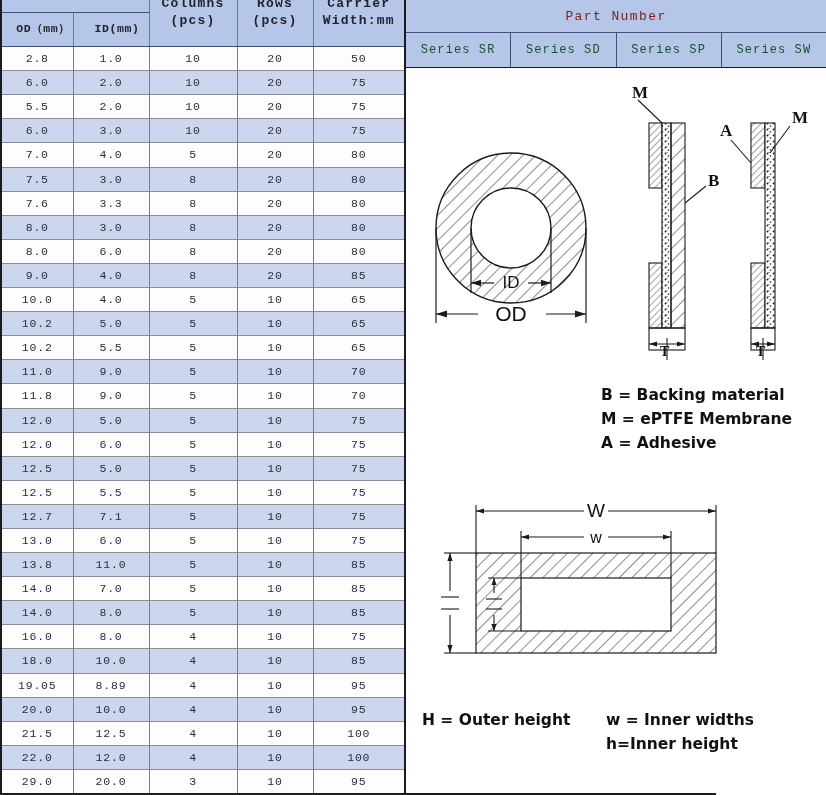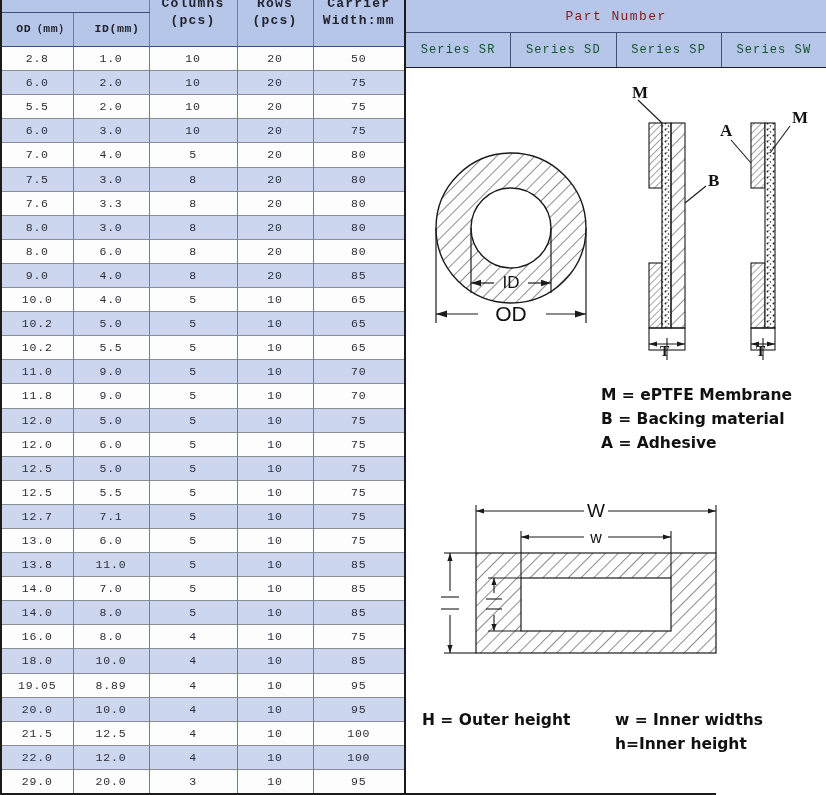--- a/index.html
+++ b/index.html
@@ -67,21 +67,21 @@
   }
   .series-cell:first-child{border-left:none;}
 
   .fig-body{position:relative;height:725px;}
   svg{display:block;}
   .legend{position:absolute;font-family:"DejaVu Sans","Liberation Sans",sans-serif;
           font-weight:bold;color:#111;font-size:15.5px;line-height:1.55;white-space:nowrap;}
   .legend-top-l{left:24px;top:315px;}
   .legend-top-r{left:195px;top:315px;}
   .legend-bot-l{left:16px;top:640px;}
-  .legend-bot-r{left:200px;top:640px;margin-left:9px;}
+  .legend-bot-r{left:200px;top:640px;}
 </style>
 </head>
 <body>
 
 <div class="sheet">
 
   <div class="table-pane">
     <table>
       <colgroup>
         <col class="c-od">
@@ -419,22 +419,22 @@
           <path d="M345,276 l8,-2.6 v5.2 z" fill="#1b1b1b"></path>
           <path d="M369,276 l-8,-2.6 v5.2 z" fill="#1b1b1b"></path>
           <line x1="357" y1="270" x2="357" y2="292" stroke="#1b1b1b" stroke-width="1.1"></line>
         </g>
         <text x="314" y="68" font-family="Liberation Serif, serif" font-weight="bold" font-size="17" fill="#111">A</text>
         <text x="386" y="55" font-family="Liberation Serif, serif" font-weight="bold" font-size="17" fill="#111">M</text>
         <text x="350" y="288" font-family="Liberation Serif, serif" font-weight="bold" font-size="14" fill="#111">T</text>
       </svg>
 
       <div class="legend legend-top-r">
+        <div>B = Backing material</div>
         <div>M = ePTFE Membrane</div>
-        <div>B = Backing material</div>
         <div>A = Adhesive</div>
       </div>
 
       <svg width="420" height="180" viewBox="0 0 420 180" style="position:absolute;left:30px;top:425px;">
         <g>
           <path d="M40,60 H280 V160 H40 Z M85,85 H235 V138 H85 Z" fill="url(#hatch)" fill-rule="evenodd" stroke="none"></path>
           <rect x="40" y="60" width="240" height="100" fill="none" stroke="#1b1b1b" stroke-width="1.2"></rect>
           <rect x="85" y="85" width="150" height="53" fill="none" stroke="#1b1b1b" stroke-width="1.2"></rect>
         </g>
 

